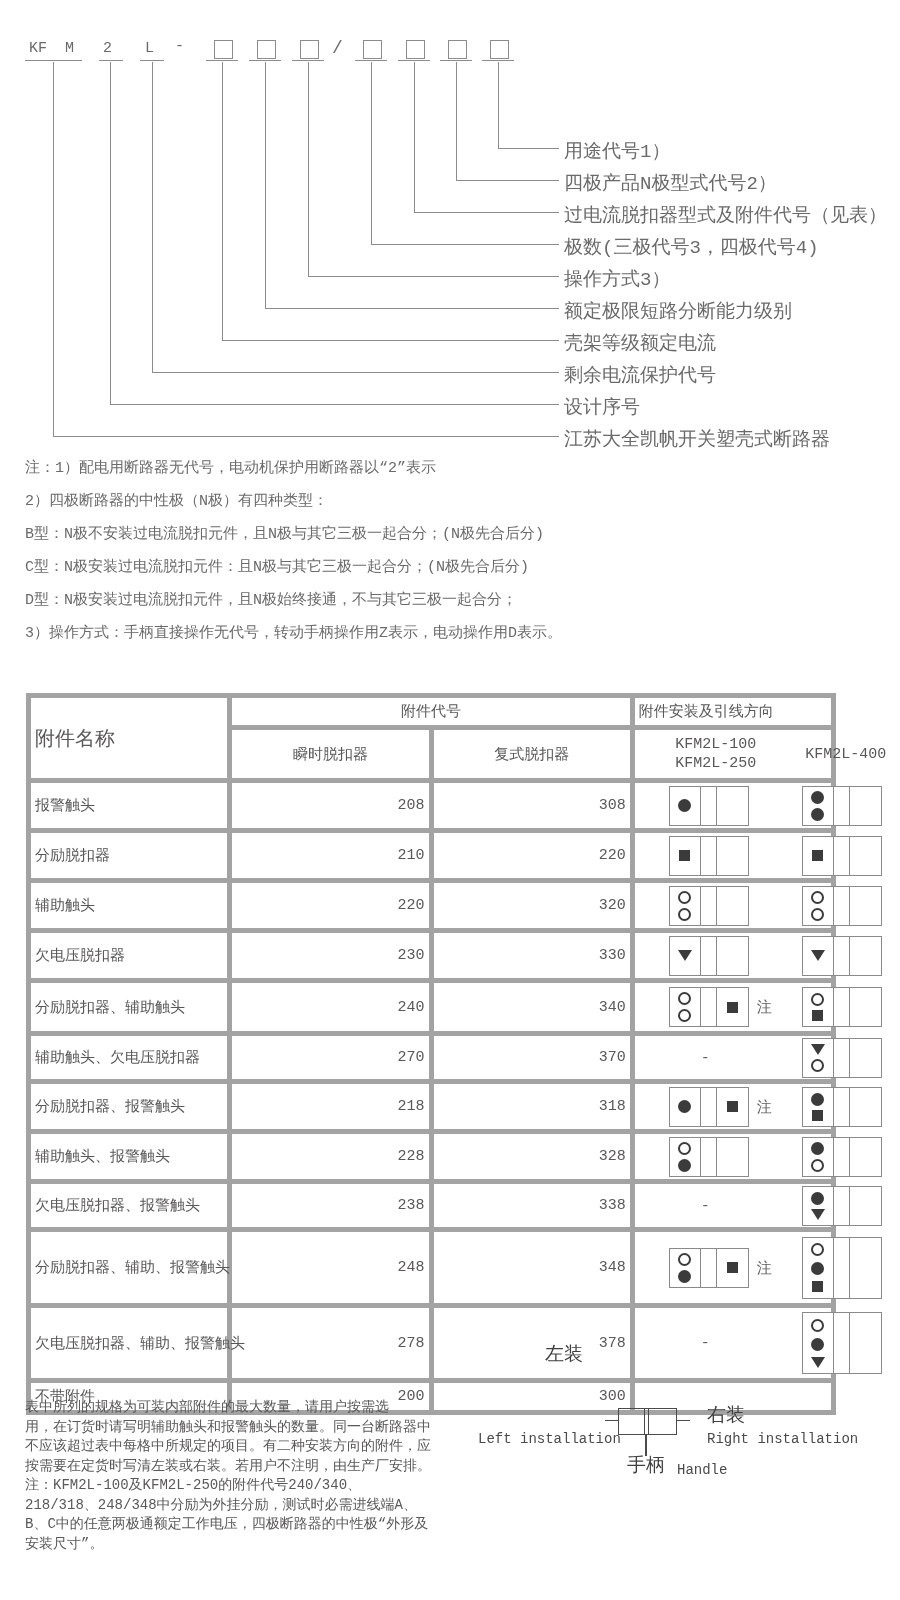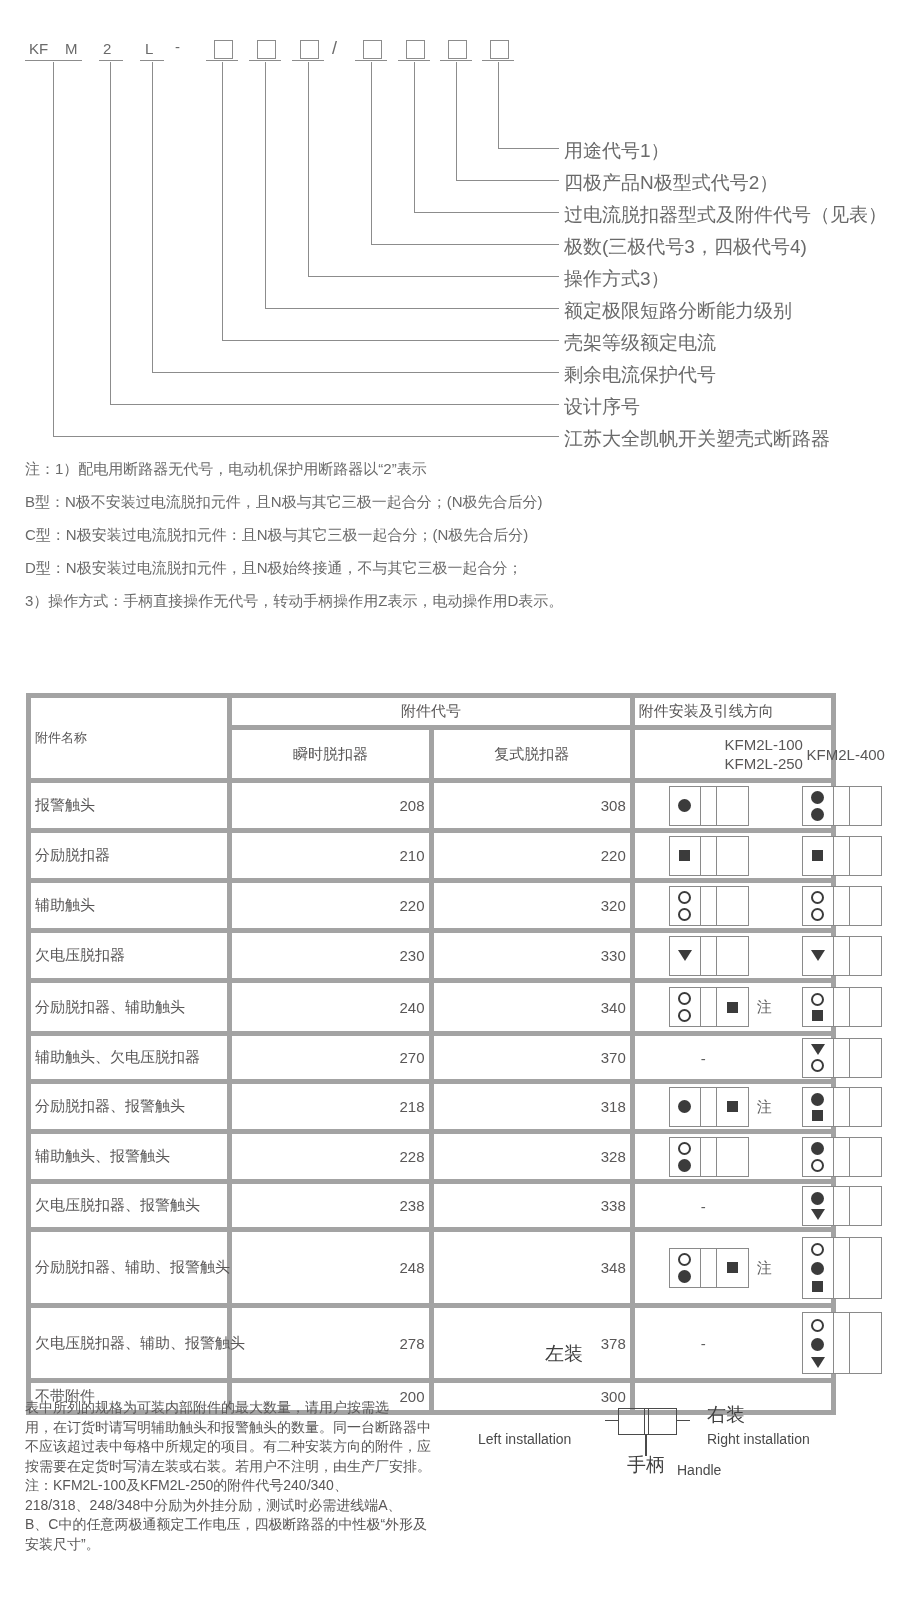--- a/index.html
+++ b/index.html
@@ -1,17 +1,17 @@
 <!DOCTYPE html>
 <html><head>
 <meta charset="utf-8">
 <style>
   html,body{margin:0;padding:0;background:#fff;}
   #page{position:relative;width:900px;height:1600px;background:#fff;overflow:hidden;
-        font-family:Liberation Sans, sans-serif;color:#5f5f5f;}
+        font-family:Liberation Mono, monospace;color:#5f5f5f;}
   
   #codeDiag{position:absolute;left:0;top:0;width:900px;height:455px;}
   .code-ch{position:absolute;top:40px;font-size:15px;color:#6a6a6a;}
   .code-box{position:absolute;top:40px;width:17px;height:17px;border:1px solid #8c8c8c;background:#fff;}
   .ul{position:absolute;top:60px;height:0;border-top:1px solid #8c8c8c;}
   .branch-line{position:absolute;border-left:1px solid #8c8c8c;border-bottom:1px solid #8c8c8c;}
   .branch-label{position:absolute;font-size:19px;color:#6a6a6a;white-space:nowrap;}
   
   #notes{position:absolute;left:25px;top:452px;width:860px;}
   .note-line{height:33px;line-height:33px;font-size:15px;color:#6a6a6a;white-space:nowrap;}
@@ -101,39 +101,40 @@
       <div class="branch-line" style="left: 152px; top: 62px; width: 406px; height: 310px;"></div>
       <div class="branch-label" style="left: 564px; top: 362px;">剩余电流保护代号</div>
       <div class="branch-line" style="left: 110px; top: 62px; width: 448px; height: 342px;"></div>
       <div class="branch-label" style="left: 564px; top: 394px;">设计序号</div>
       <div class="branch-line" style="left: 53px; top: 62px; width: 505px; height: 374px;"></div>
       <div class="branch-label" style="left: 564px; top: 426px;">江苏大全凯帆开关塑壳式断路器</div>
     </div>
 
   <div id="notes">
       <div class="note-line">注：1）配电用断路器无代号，电动机保护用断路器以“2”表示</div>
+      <div class="note-line">2）四极断路器的中性极（N极）有四种类型：</div>
       <div class="note-line">B型：N极不安装过电流脱扣元件，且N极与其它三极一起合分；(N极先合后分)</div>
       <div class="note-line">C型：N极安装过电流脱扣元件：且N极与其它三极一起合分；(N极先合后分)</div>
       <div class="note-line">D型：N极安装过电流脱扣元件，且N极始终接通，不与其它三极一起合分；</div>
       <div class="note-line">3）操作方式：手柄直接操作无代号，转动手柄操作用Z表示，电动操作用D表示。</div>
     </div>
 
   <table id="accTable">
     <tbody id="accBody">
       <tr style="height:21px">
-        <td class="name-cell" rowspan="2" style="font-size:13px">附件名称</td>
+        <td class="name-cell" rowspan="2" style="font-size:20px">附件名称</td>
         <td class="group-cell" colspan="2">附件代号</td>
         <td class="install-h">附件安装及引线方向</td>
       </tr>
       <tr style="height:40px">
         <td class="group-cell" style="width:90px">瞬时脱扣器</td>
         <td class="group-cell" style="width:103px">复式脱扣器</td>
         <td style="width:411px">
             <div class="frames-wrap" id="framesWrap">
-              <div class="frame-label" style="left: 77px; margin-left: 48px;">
+              <div class="frame-label" style="left: 77px;">
                 <div>KFM2L-100</div>
                 <div>KFM2L-250</div>
               </div>
               <div class="frame-label" style="left: 207px;">
                 <div>KFM2L-400</div>
               </div>
             </div>
           </td>
       </tr>
     <tr style="height: 50px;">

